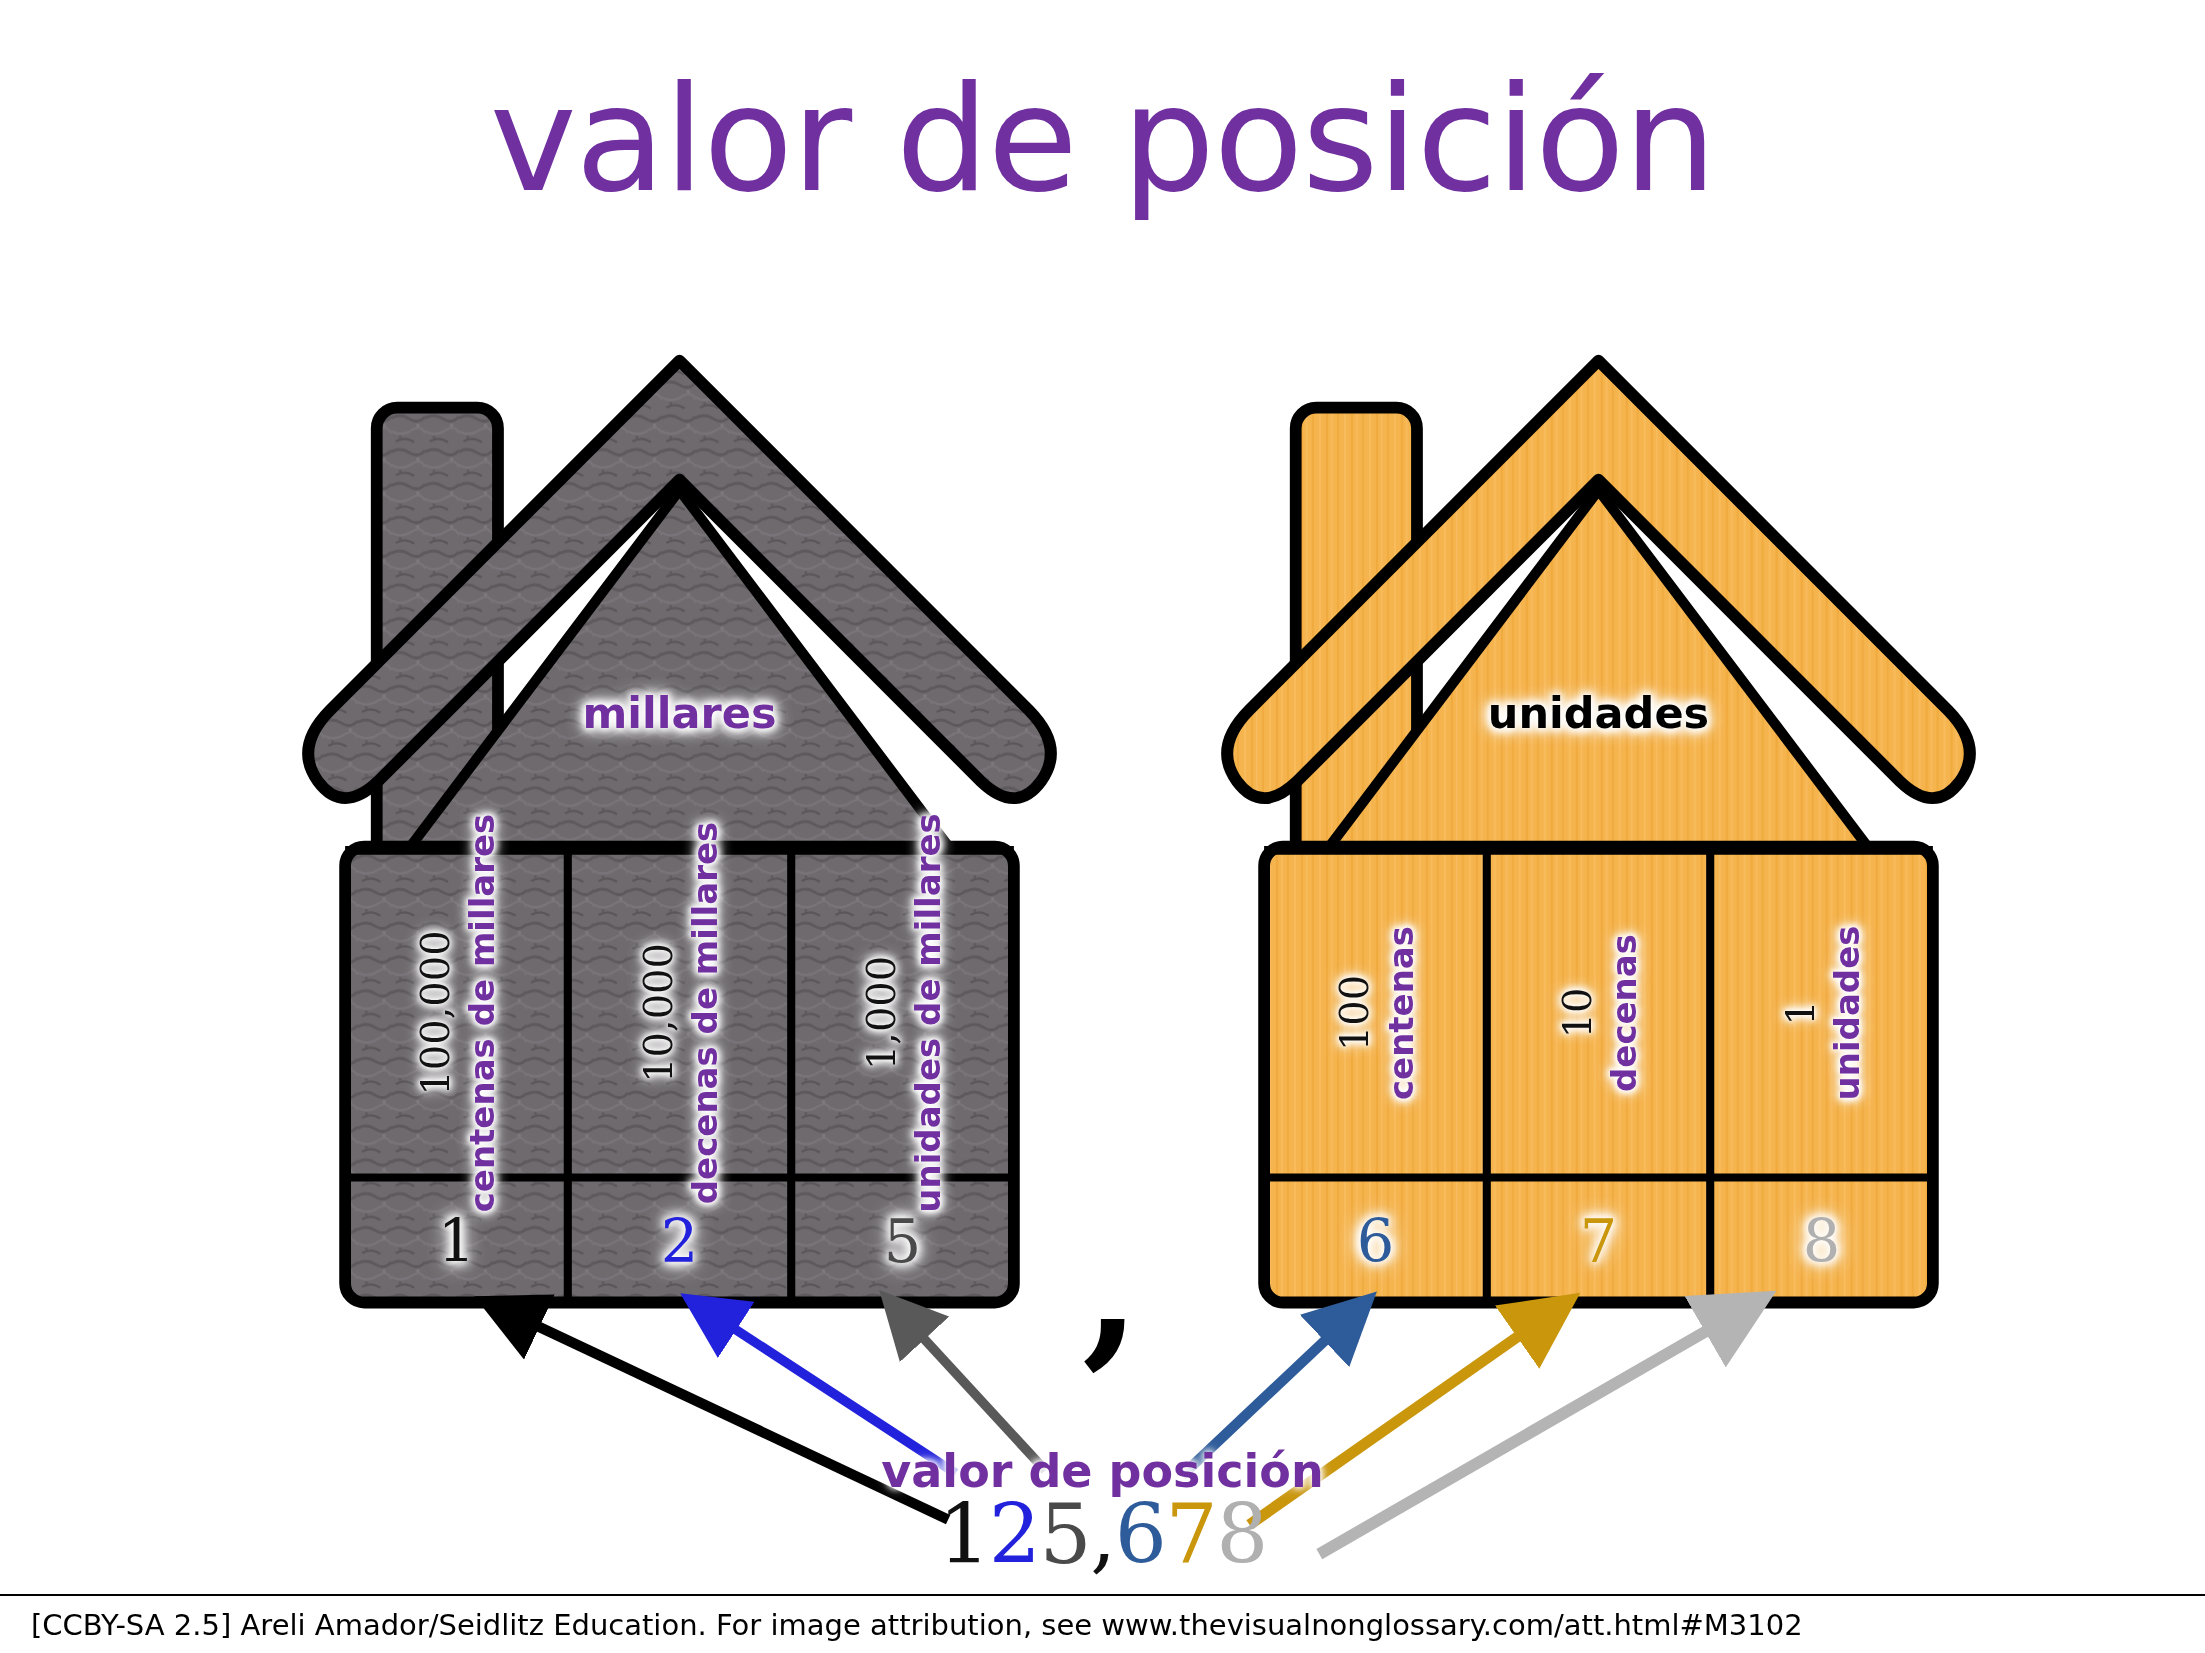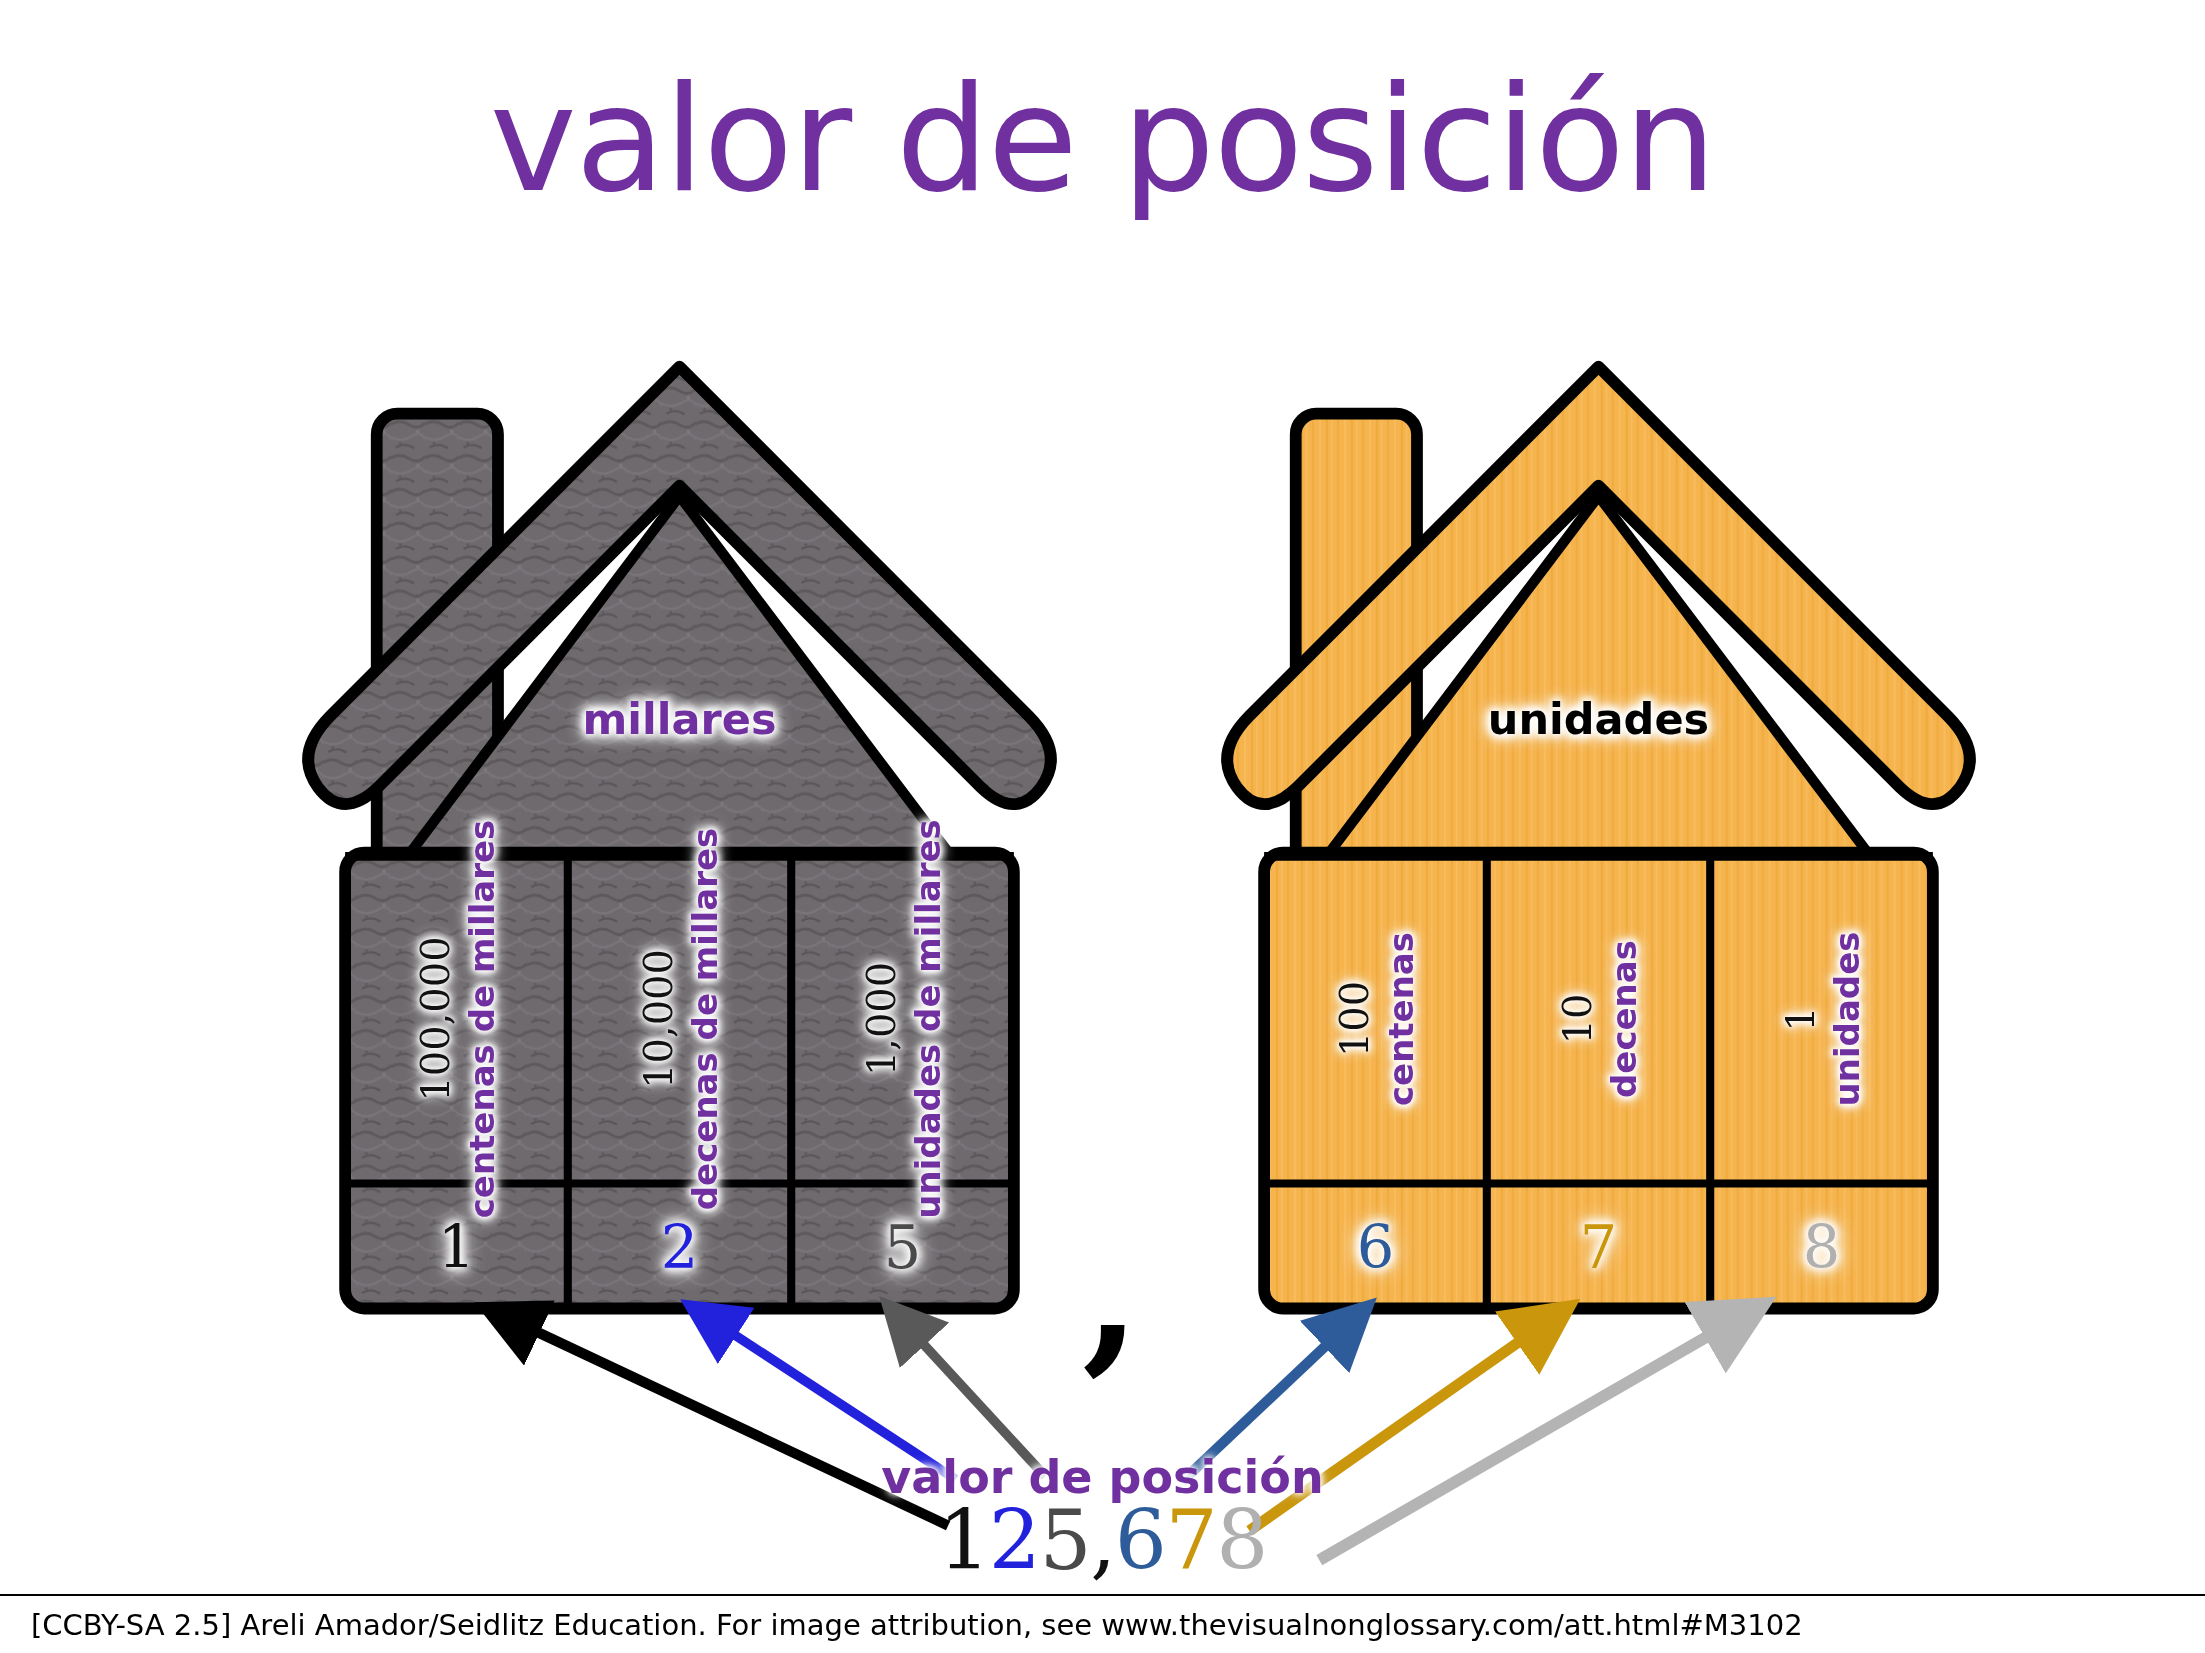--- a/index.html
+++ b/index.html
@@ -28,21 +28,21 @@
     line-height: 1.0;
     font-weight: 400;
     letter-spacing: -1.5px;
     white-space: nowrap;
   }
 
   
   #stage {
     position: absolute;
     left: 0;
-    top: 15px;
+    top: 9px;
     width: 2205px;
     height: 1240px;
   }
   #arrow-layer {
     position: absolute;
     left: 0; top: 0;
     width: 2205px; height: 1654px;
     pointer-events: none;
   }
 

